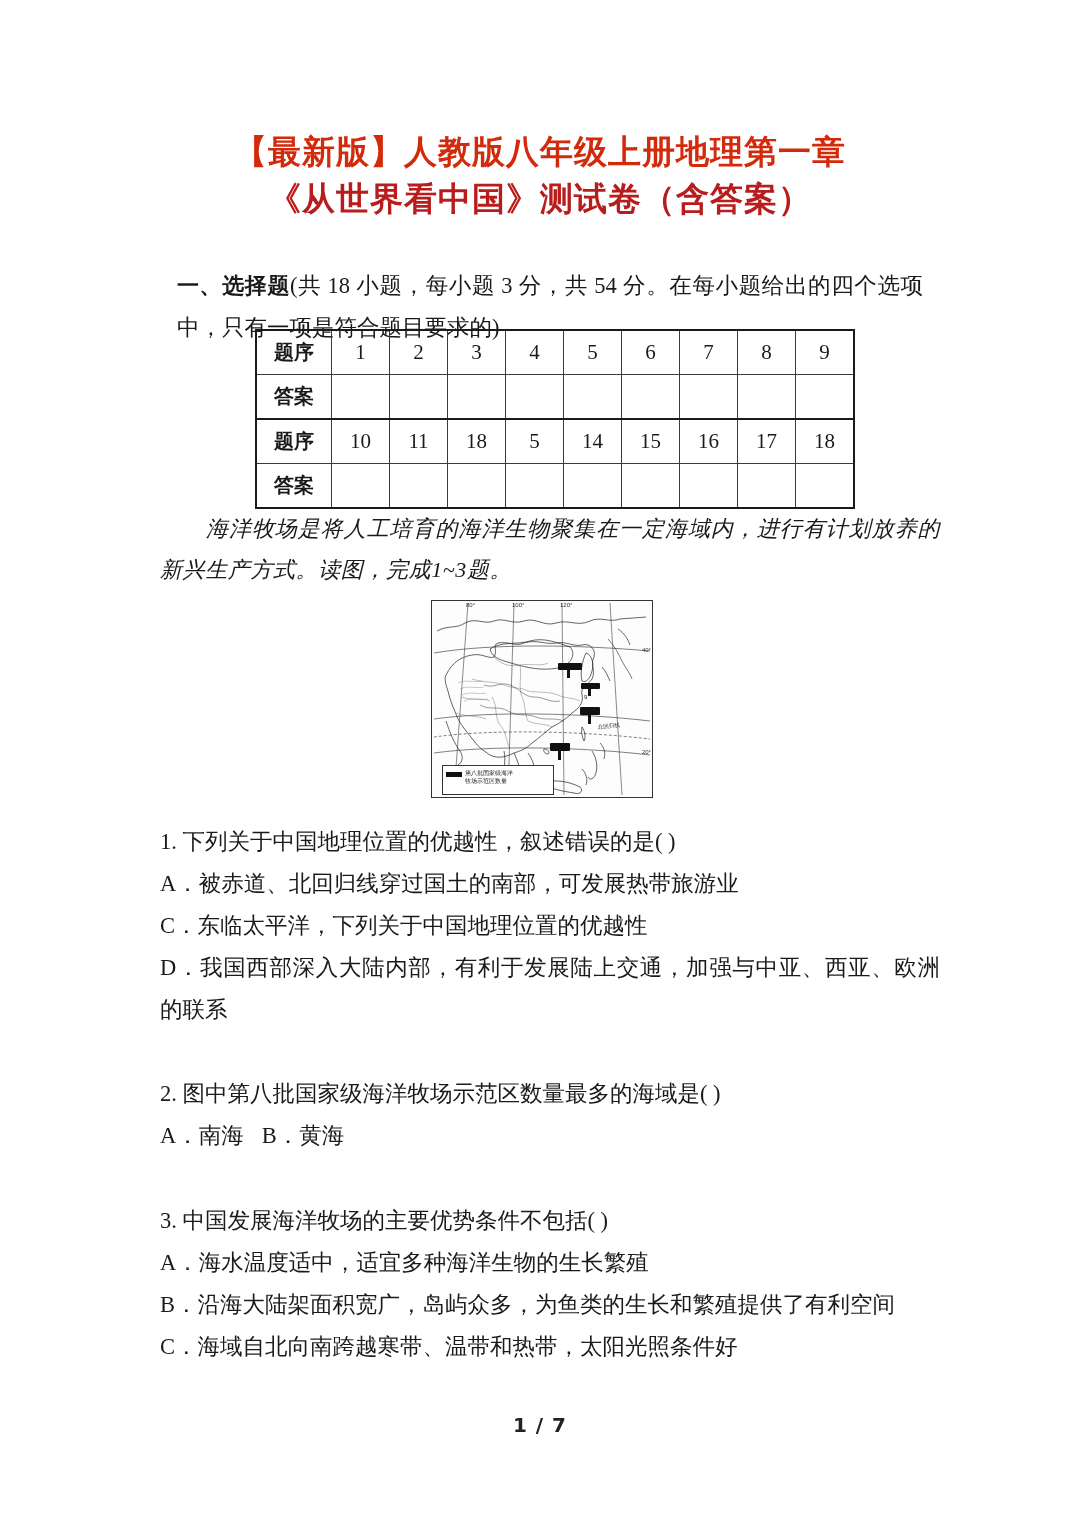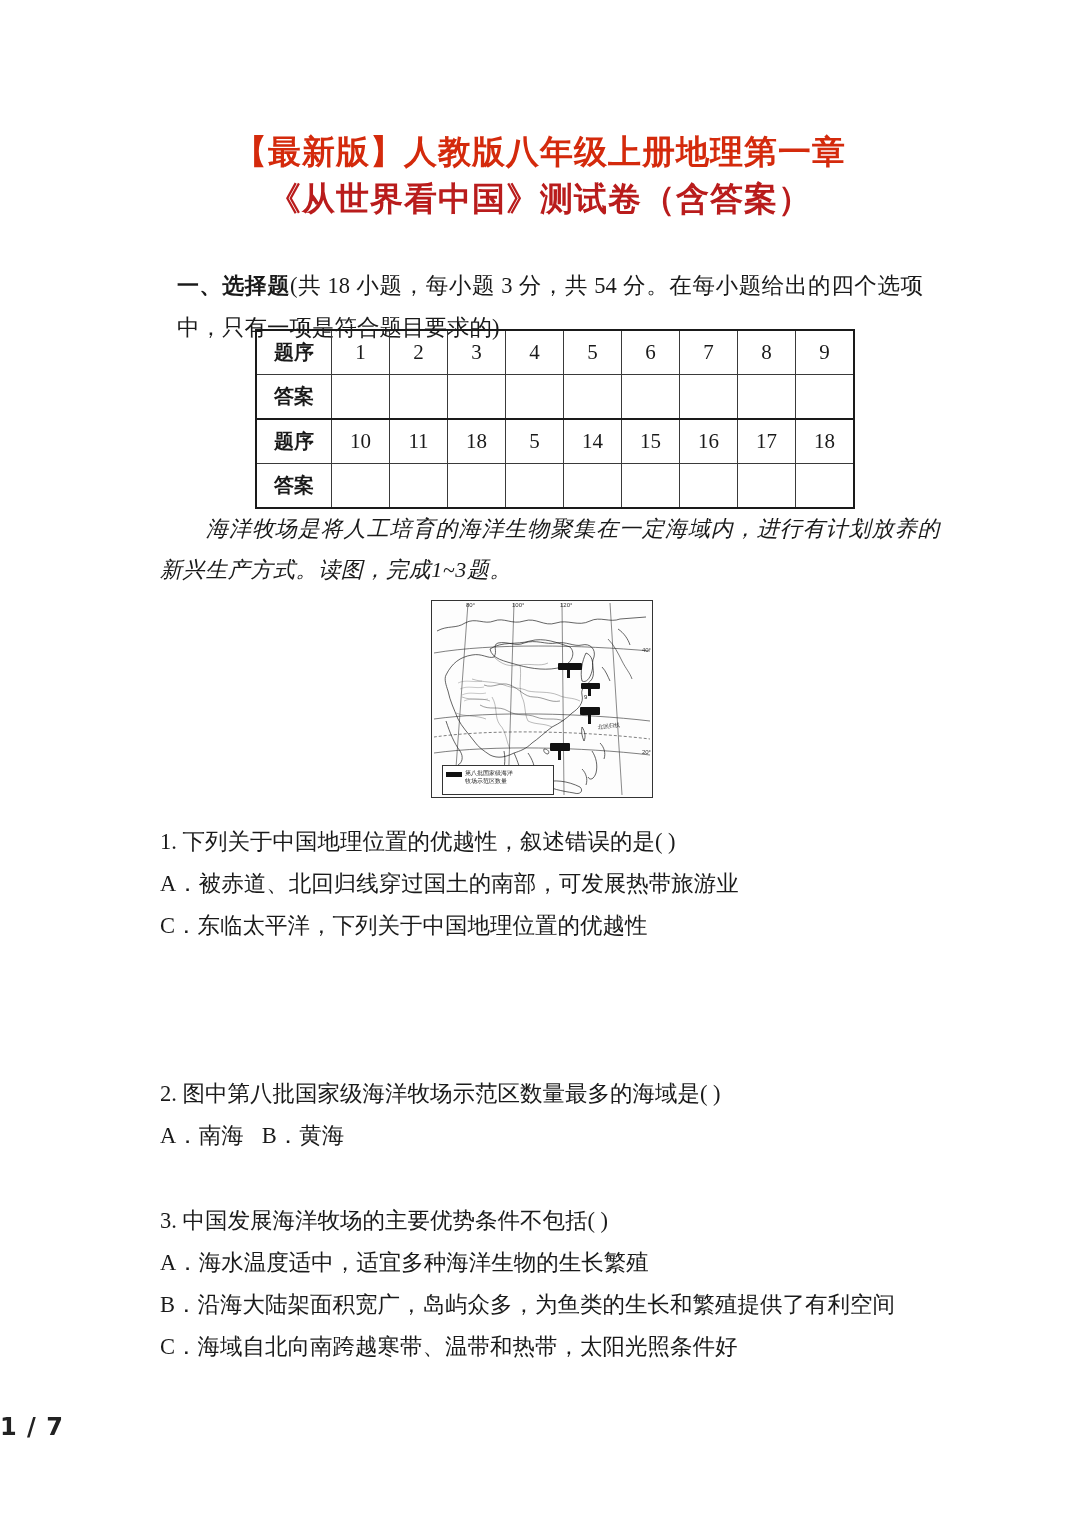--- a/index.html
+++ b/index.html
@@ -160,21 +160,22 @@
     margin-top: 3px;
     flex: 0 0 auto;
   }
 
   
   .footer {
     position: absolute;
     left: 0;
     top: 1413px;
     width: 1080px;
-    font-size: 24px;
+    text-align: center;
+    font-size: 20px;
     font-weight: bold;
     font-family: "DejaVu Sans", "Liberation Sans", sans-serif;
     color: #222;
     letter-spacing: 1px;
   }
 </style>
 </head>
 <body>
 
 <div class="page">
@@ -342,20 +343,21 @@
           <div>牧场示范区数量</div>
         </div>
       </div>
     </div>
   </div>
 
   <div class="body-col" style="top:821px;">
     <p class="q-line"><span class="lbl">1.</span> <span>下列关于中国地理位置的优越性，叙述错误的是(     )</span></p>
     <p class="q-line"><span class="lbl">A．</span><span>被赤道、北回归线穿过国土的南部，可发展热带旅游业</span></p>
     <p class="q-line"><span class="lbl">C．</span><span>东临太平洋，下列关于中国地理位置的优越性</span></p>
+    <p class="q-line"><span class="lbl">D．</span><span>我国西部深入大陆内部，有利于发展陆上交通，加强与中亚、西亚、欧洲的联系</span></p>
   </div>
 
   <div class="body-col" style="top:1073px;">
     <p class="q-line"><span class="lbl">2.</span> <span>图中第八批国家级海洋牧场示范区数量最多的海域是(     )</span></p>
     <p class="q-line"><span><span class="lbl">A．</span><span>南海</span></span><span class="opt-gap"></span><span><span class="lbl">B．</span><span>黄海</span></span></p>
   </div>
 
   <div class="body-col" style="top:1200px;">
     <p class="q-line"><span class="lbl">3.</span> <span>中国发展海洋牧场的主要优势条件不包括(     )</span></p>
     <p class="q-line"><span class="lbl">A．</span><span>海水温度适中，适宜多种海洋生物的生长繁殖</span></p>

